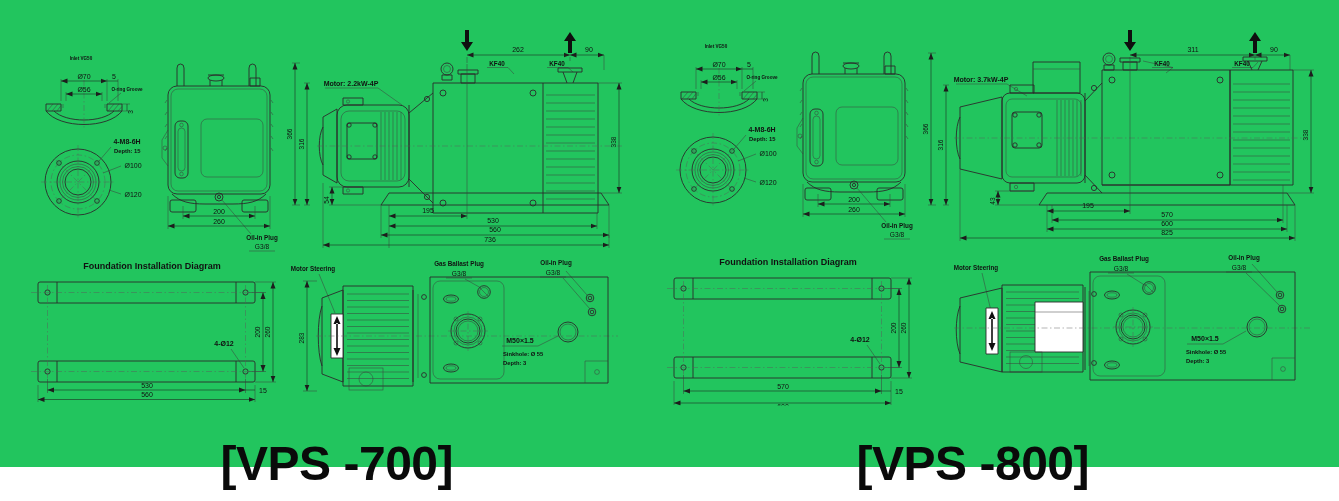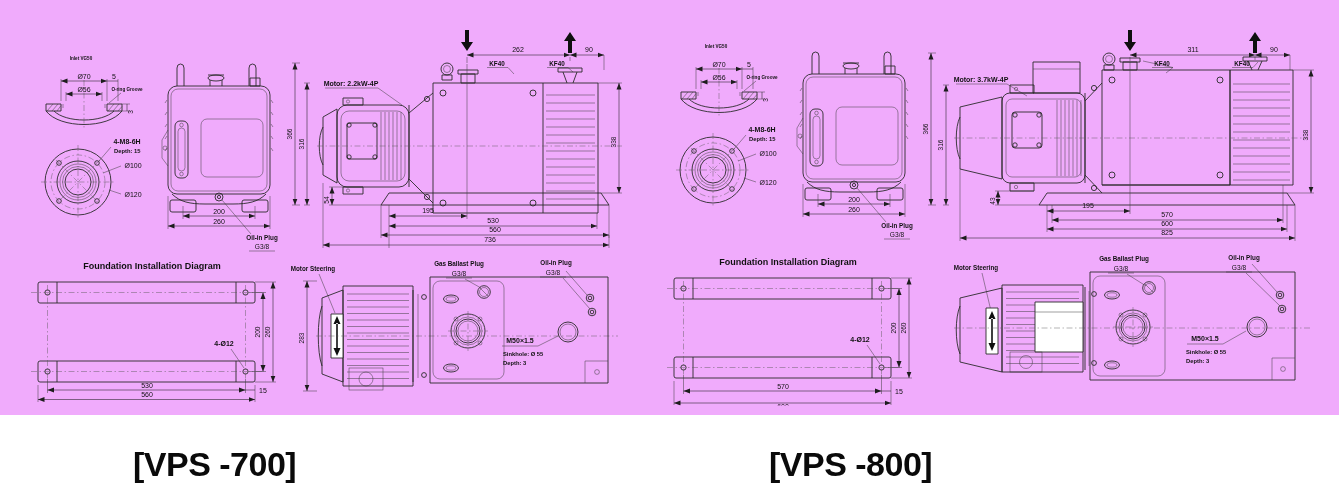--- a/index.html
+++ b/index.html
@@ -1,34 +1,34 @@
 <!DOCTYPE html>
 <html><head>
 <meta charset="utf-8">
 <style>
   html,body{margin:0;padding:0;background:#fff}
   body{width:1339px;height:501px;overflow:hidden;font-family:"Liberation Sans","DejaVu Sans",sans-serif}
-  .canvas{position:relative;width:1339px;height:415px;background:#f0abfc}
+  .canvas{position:relative;width:1339px;height:467px;background:#22c55e}
   .panel{position:absolute;top:0;height:501px}
   .panel svg{position:absolute;top:0;left:0}
   svg text{fill:#111;font-family:"Liberation Sans","DejaVu Sans",sans-serif}
   .ln{stroke:#2b2b2b;stroke-width:0.9;fill:none;stroke-linejoin:round}
   .lnf{stroke:#2b2b2b;stroke-width:0.9;fill:#fff;stroke-linejoin:round}
   .thin{stroke:#3c3c3c;stroke-width:0.5;fill:none}
   .cl{stroke:#5a5a5a;stroke-width:0.45;fill:none;stroke-dasharray:6 2.5 1.5 2.5}
   .dim{stroke:#1d1d1d;stroke-width:0.55;fill:none}
   .solid{fill:#0f0f0f;stroke:none}
   text.d{font-size:7px;text-anchor:middle}
   text.dr{font-size:6.6px;text-anchor:middle}
   text.b{font-size:6.3px;font-weight:bold;text-anchor:middle}
   text.b7{font-size:7px;font-weight:bold;text-anchor:middle}
   text.s{font-size:5.8px;font-weight:bold}
   text.t{font-size:4.6px;font-weight:bold}
   text.vt{font-size:9px;font-weight:bold;text-anchor:middle}
-  .panel-title{position:absolute;top:438px;height:52px;line-height:52px;font-weight:bold;font-size:34px;letter-spacing:-0.5px;color:#0a0a0a;text-align:left;width:320px}
+  .panel-title{position:absolute;top:438px;height:52px;line-height:52px;font-weight:bold;font-size:48px;letter-spacing:-0.5px;color:#0a0a0a;text-align:right;width:320px}
 </style>
 </head>
 <body>
 
 <div class="canvas">
 
   <section class="panel" style="left:0;width:660px">
     <svg width="660" height="441" viewBox="0 0 660 441">
       <defs>
         <marker id="m7" markerUnits="userSpaceOnUse" markerWidth="7" markerHeight="6" refX="6.5" refY="3" orient="auto-start-reverse">

